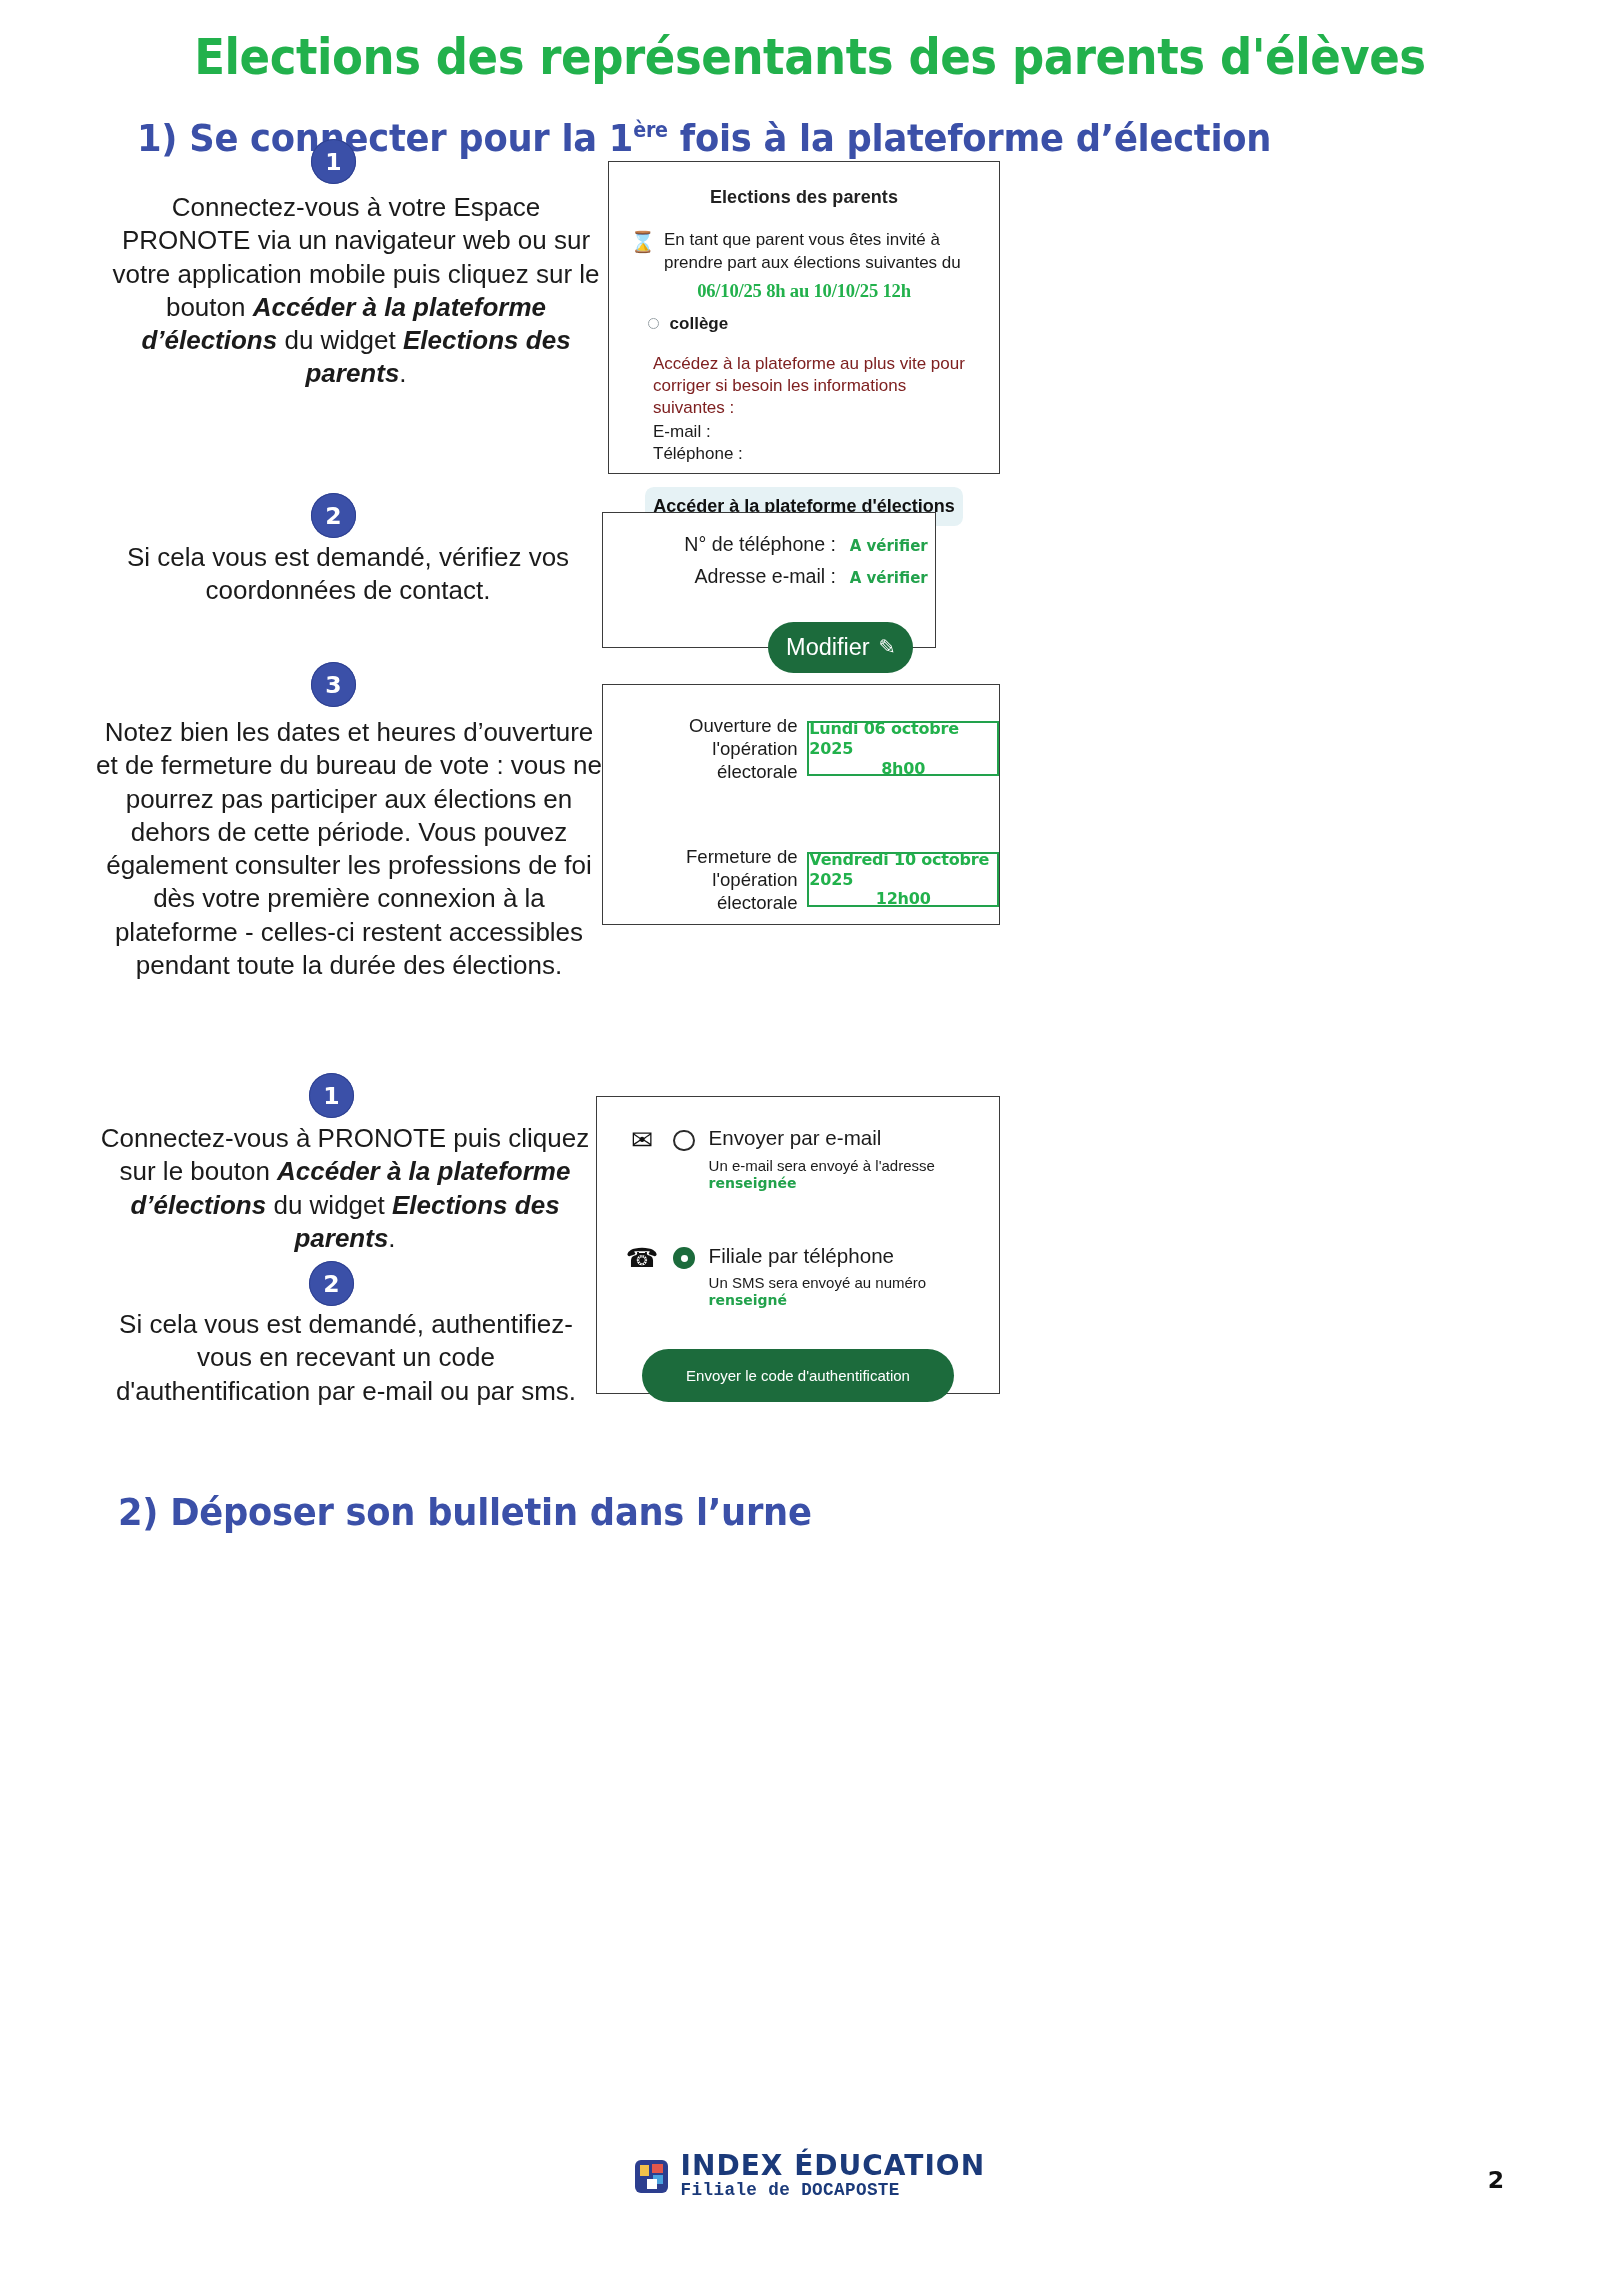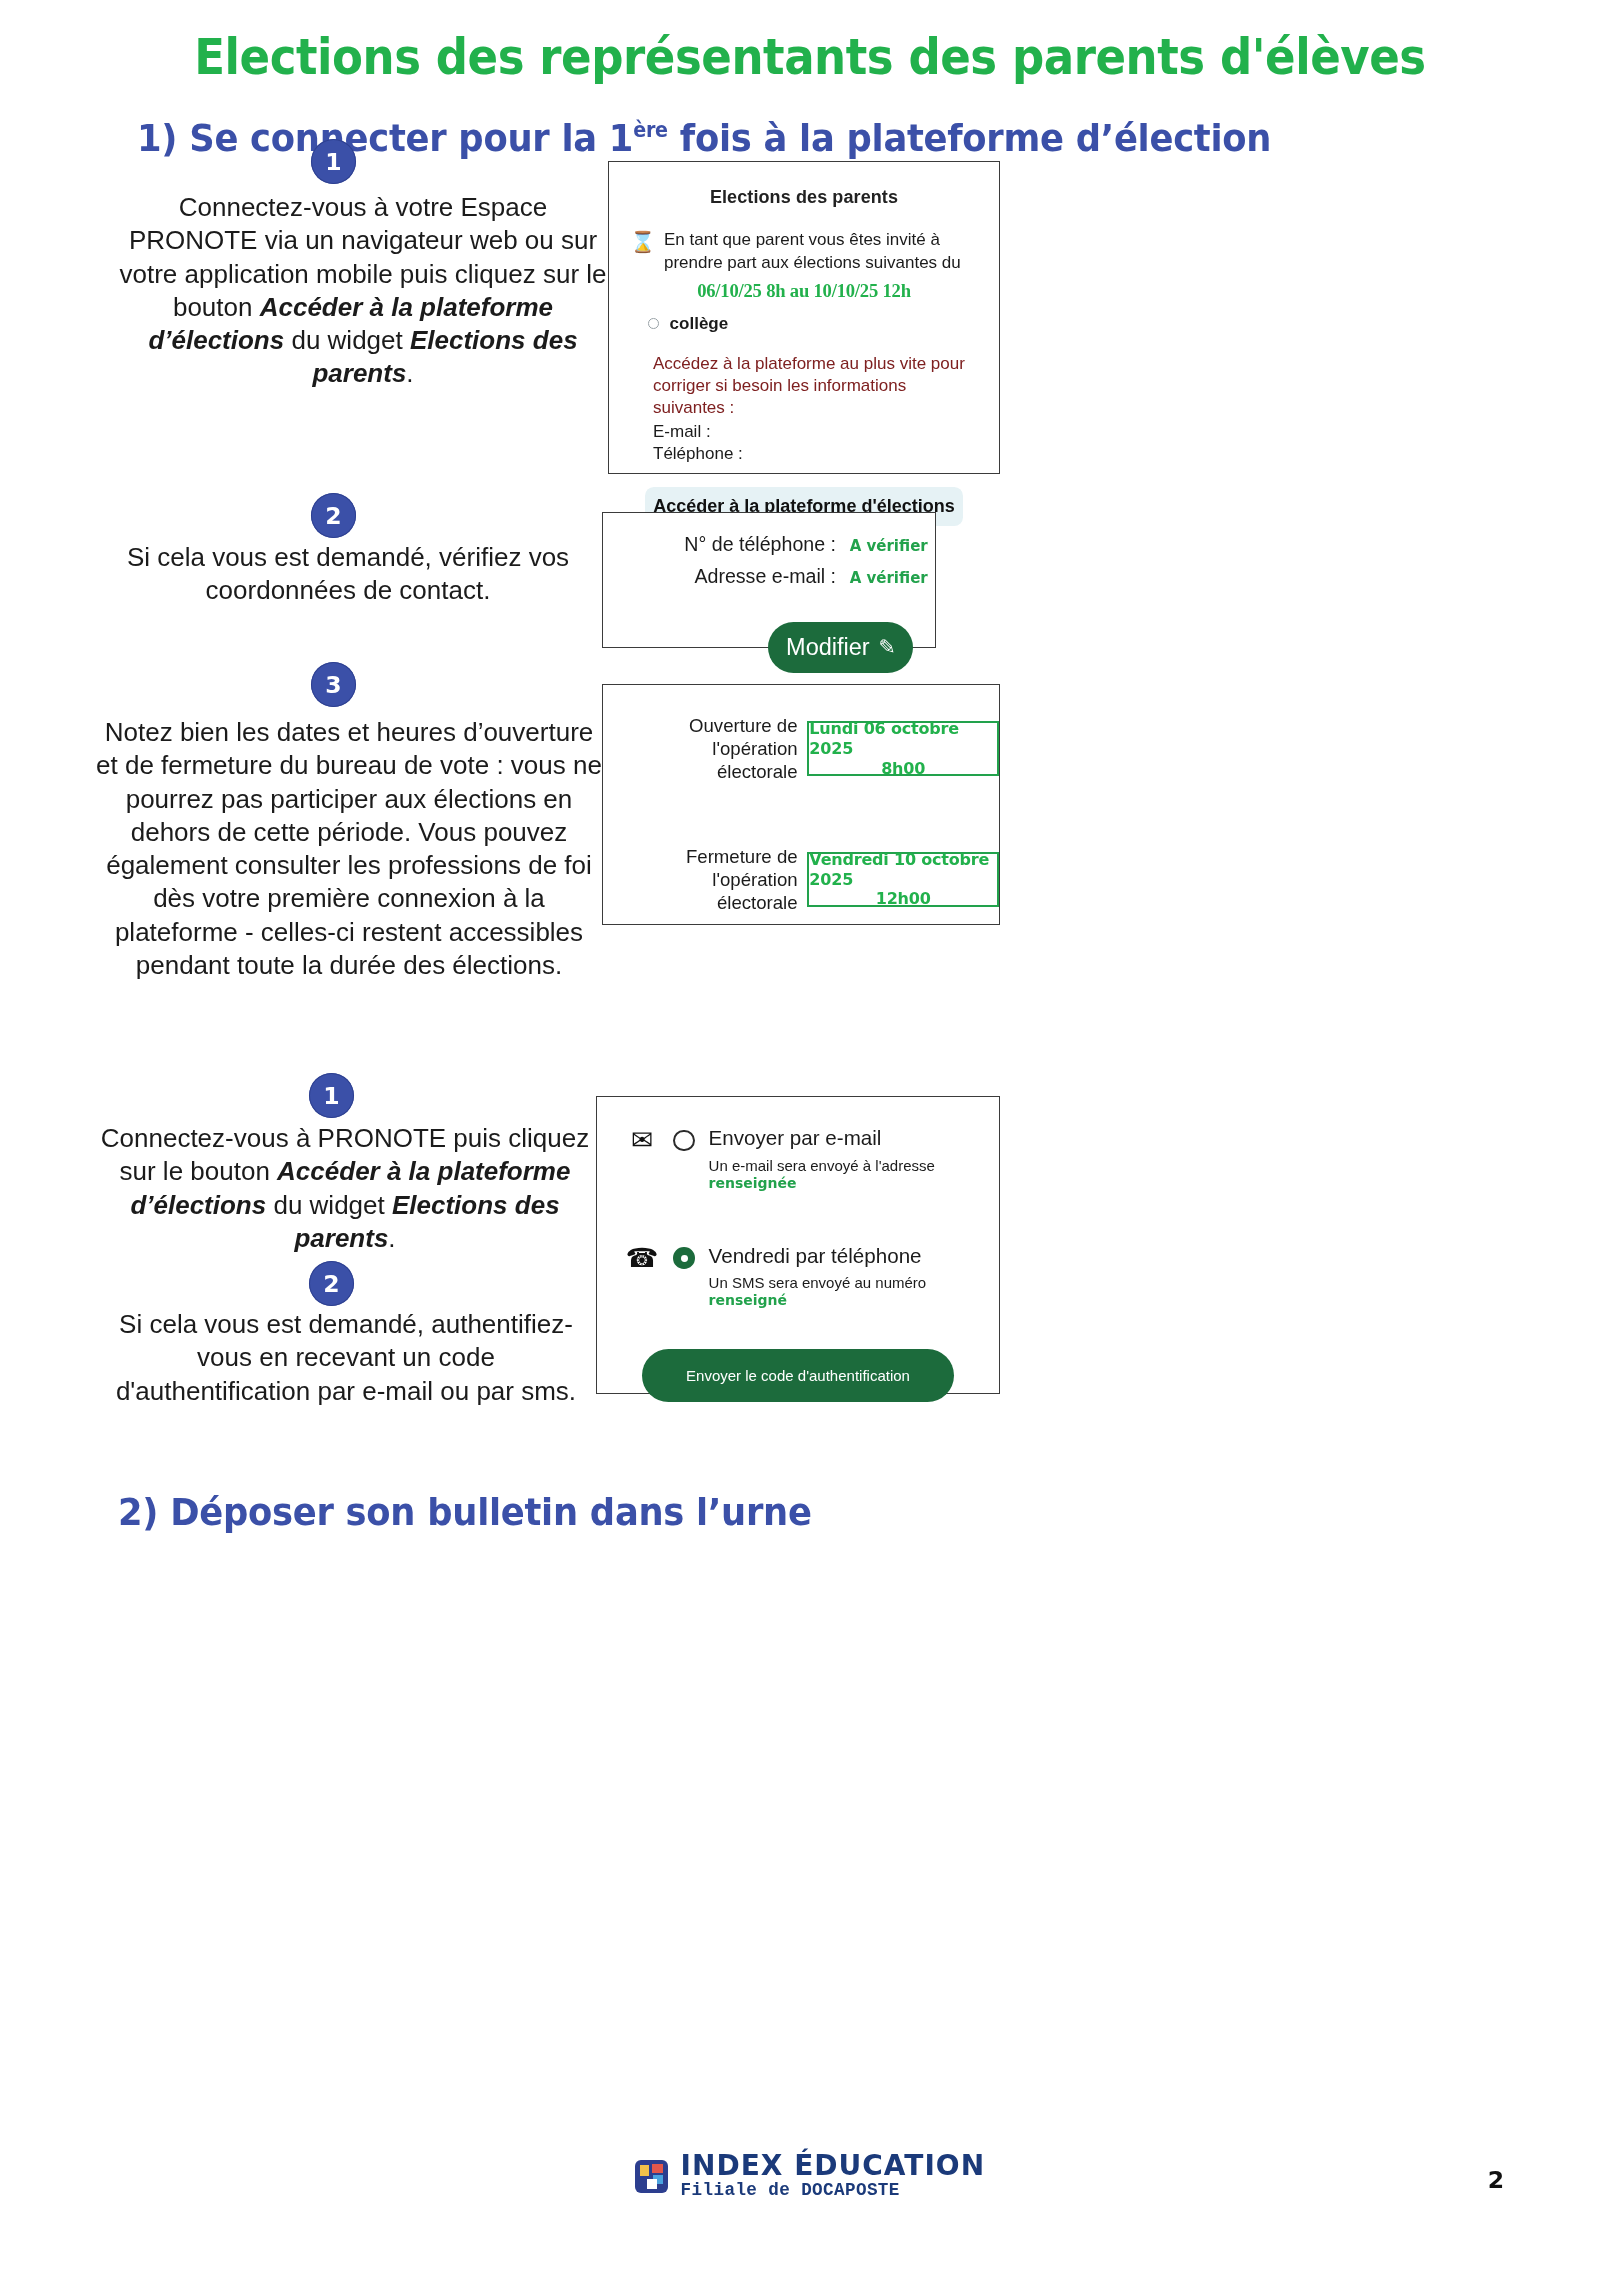--- a/index.html
+++ b/index.html
@@ -205,21 +205,21 @@
 </head>
 <body>
 
 <div class="doc-title">Elections des représentants des parents d'élèves</div>
 
 <div class="section-title" id="sect1-title">
   <span>1) Se connecter pour la 1</span><sup>ère</sup><span> fois à la plateforme d’élection</span>
 </div>
 
 <div class="step-badge" style="left:311px;top:139px;">1</div>
-<div class="step-text" style="left:113px;top:191px;width:500px;">
+<div class="step-text" style="left:106px;top:191px;width:500px;">
   <span>Connectez-vous à votre Espace PRONOTE via un navigateur web ou sur votre application mobile puis cliquez sur le bouton </span><i>Accéder à la plateforme d’élections</i><span> du widget </span><i>Elections des parents</i><span>.</span>
 </div>
 
 <div class="panel" id="panel1">
   <div class="p1-head">Elections des parents</div>
   <div class="p1-row">
     <div class="hourglass-icon">⌛</div>
     <div class="p1-invite">
       <div>En tant que parent vous êtes invité à</div>
       <div>prendre part aux élections suivantes du</div>
@@ -302,21 +302,21 @@
       <div class="p4-sub">
         <span>Un e-mail sera envoyé à l'adresse</span>
         <b>renseignée</b>
       </div>
     </div>
   </div>
   <div class="p4-opt second">
     <div class="p4-glyph">☎</div>
     <div class="radio checked"></div>
     <div>
-      <div class="p4-main">Vendredi par téléphone</div>
+      <div class="p4-main">Filiale par téléphone</div>
       <div class="p4-sub">
         <span>Un SMS sera envoyé au numéro</span>
         <b>renseigné</b>
       </div>
     </div>
   </div>
   <div class="p4-btn">Envoyer le code d'authentification</div>
 </div>
 
 <div class="footer">

